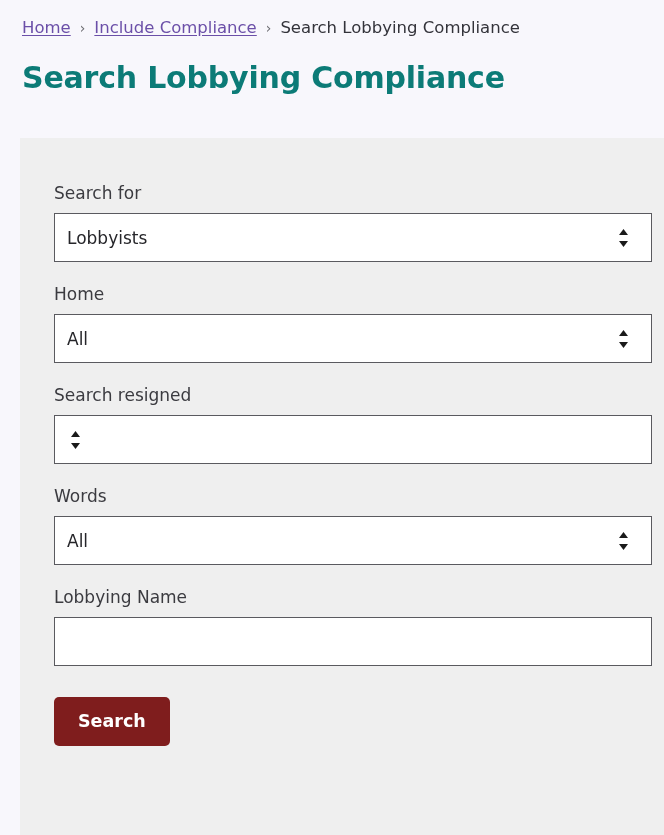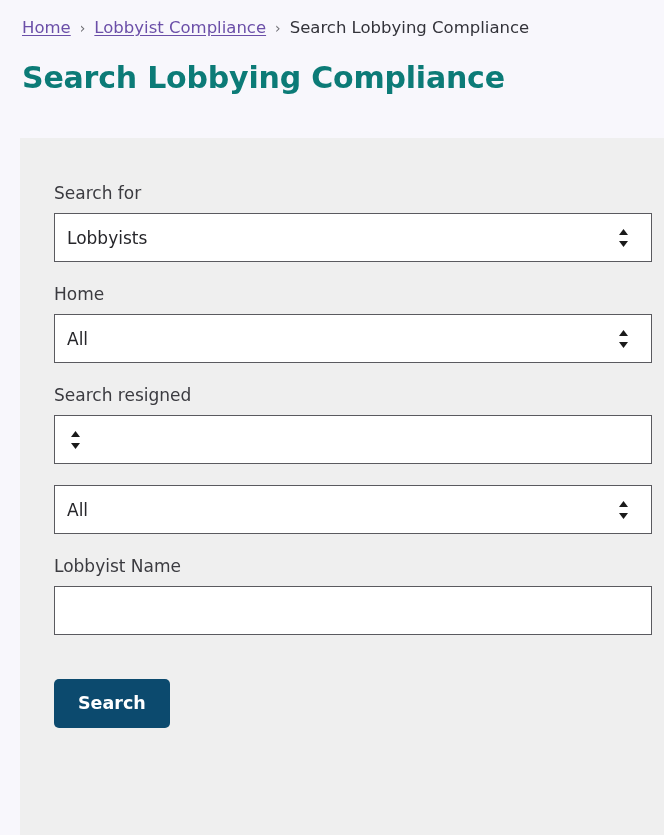--- a/index.html
+++ b/index.html
@@ -123,40 +123,39 @@
     color: #26262a;
     padding: 0;
   }
 
   
   .submit-row {
     padding: 10px 0 0 34px;
   }
   .search-button {
     display: inline-block;
-    background: #0c4a6e;
+    background: #7f1d1d;
     color: #ffffff;
     border: 0;
     border-radius: 5px;
     font-family: "DejaVu Sans", "Liberation Sans", sans-serif;
     font-size: 17.5px;
     font-weight: bold;
     padding: 14px 24px 15px 24px;
     cursor: pointer;
     line-height: 20px;
-    margin-top: 13px;
   }
 </style>
 </head>
 <body>
 
 <nav class="breadcrumb">
   <a href="#">Home</a>
   <span class="crumb-sep">›</span>
-  <a href="#">Lobbyist Compliance</a>
+  <a href="#">Include Compliance</a>
   <span class="crumb-sep">›</span>
   <span class="crumb-current">Search Lobbying Compliance</span>
 </nav>
 
 <h1 class="page-title">Search Lobbying Compliance</h1>
 
 <section class="form-panel">
 
   <div class="field-group">
     <label class="field-label">Search for</label>
@@ -190,33 +189,34 @@
       <span class="select-arrows">
         <svg width="13" height="24" viewBox="0 0 13 24" aria-hidden="true">
           <path d="M6.5 3 L11 9 L2 9 Z" fill="#1a1a1a"></path>
           <path d="M6.5 21 L11 15 L2 15 Z" fill="#1a1a1a"></path>
         </svg>
       </span>
     </div>
   </div>
 
   <div class="field-group">
+    <label class="field-label">Words</label>
     <div class="control select-control">
       <span class="select-value">All</span>
       <span class="select-arrows">
         <svg width="13" height="24" viewBox="0 0 13 24" aria-hidden="true">
           <path d="M6.5 3 L11 9 L2 9 Z" fill="#1a1a1a"></path>
           <path d="M6.5 21 L11 15 L2 15 Z" fill="#1a1a1a"></path>
         </svg>
       </span>
     </div>
   </div>
 
   <div class="field-group">
-    <label class="field-label">Lobbyist Name</label>
+    <label class="field-label">Lobbying Name</label>
     <div class="control text-control">
       <input type="text" value="" style="">
     </div>
   </div>
 
   <div class="submit-row">
     <button class="search-button" type="button">Search</button>
   </div>
 
 </section>

